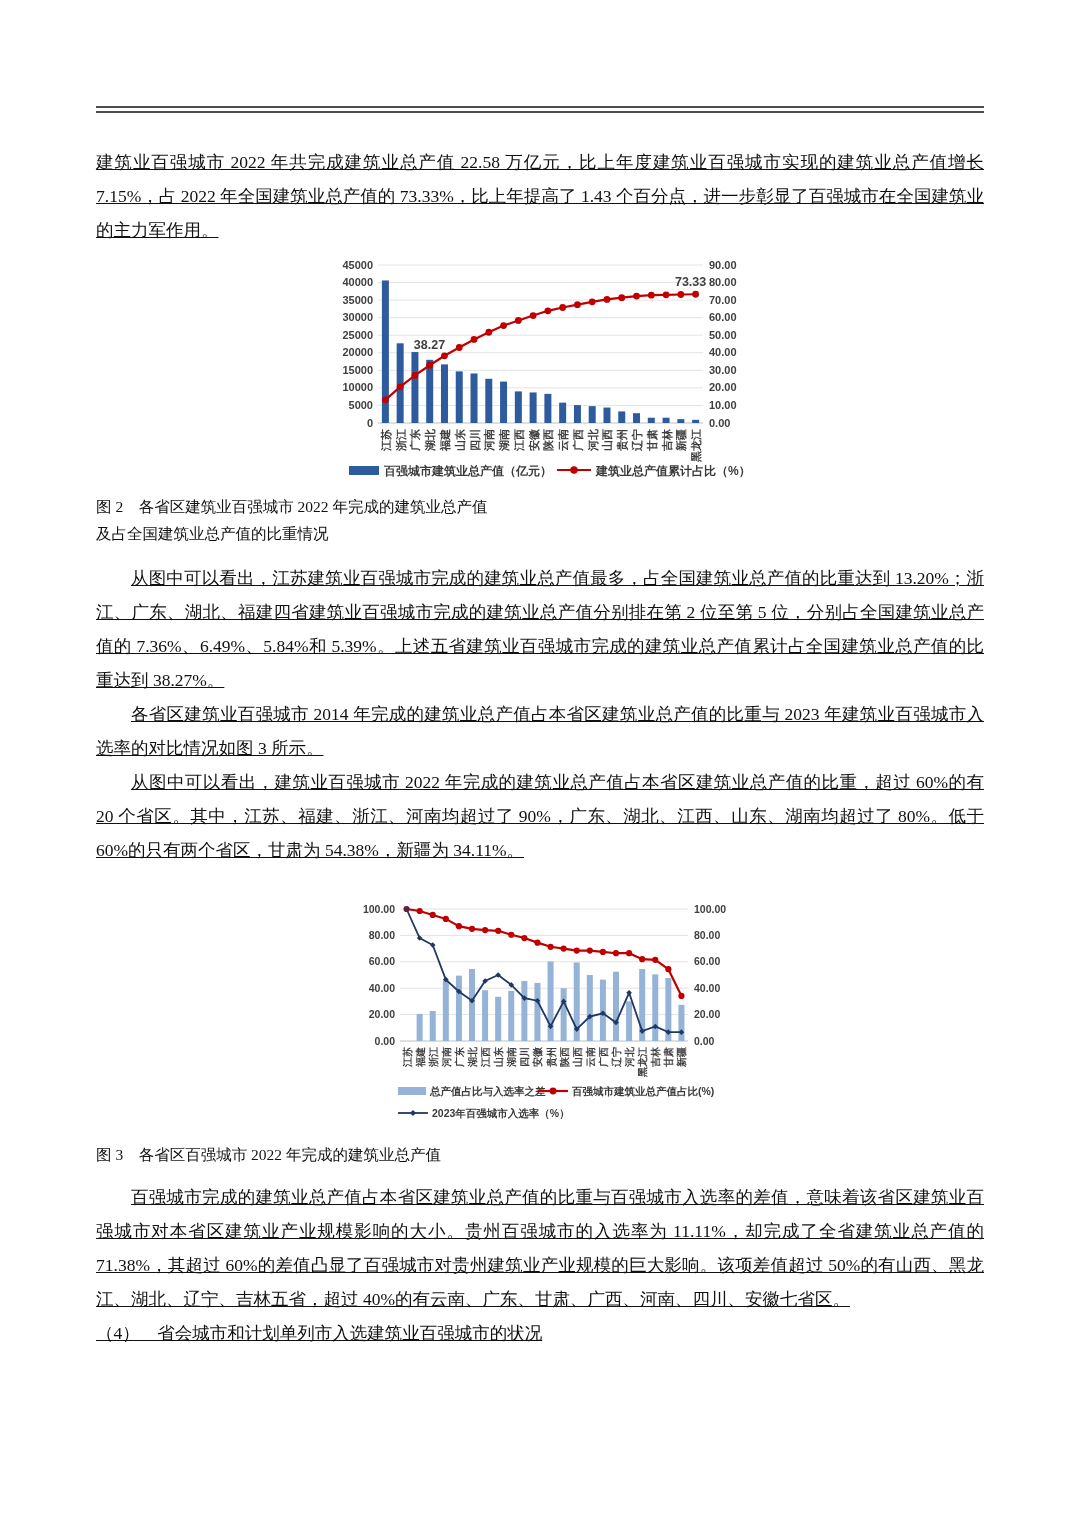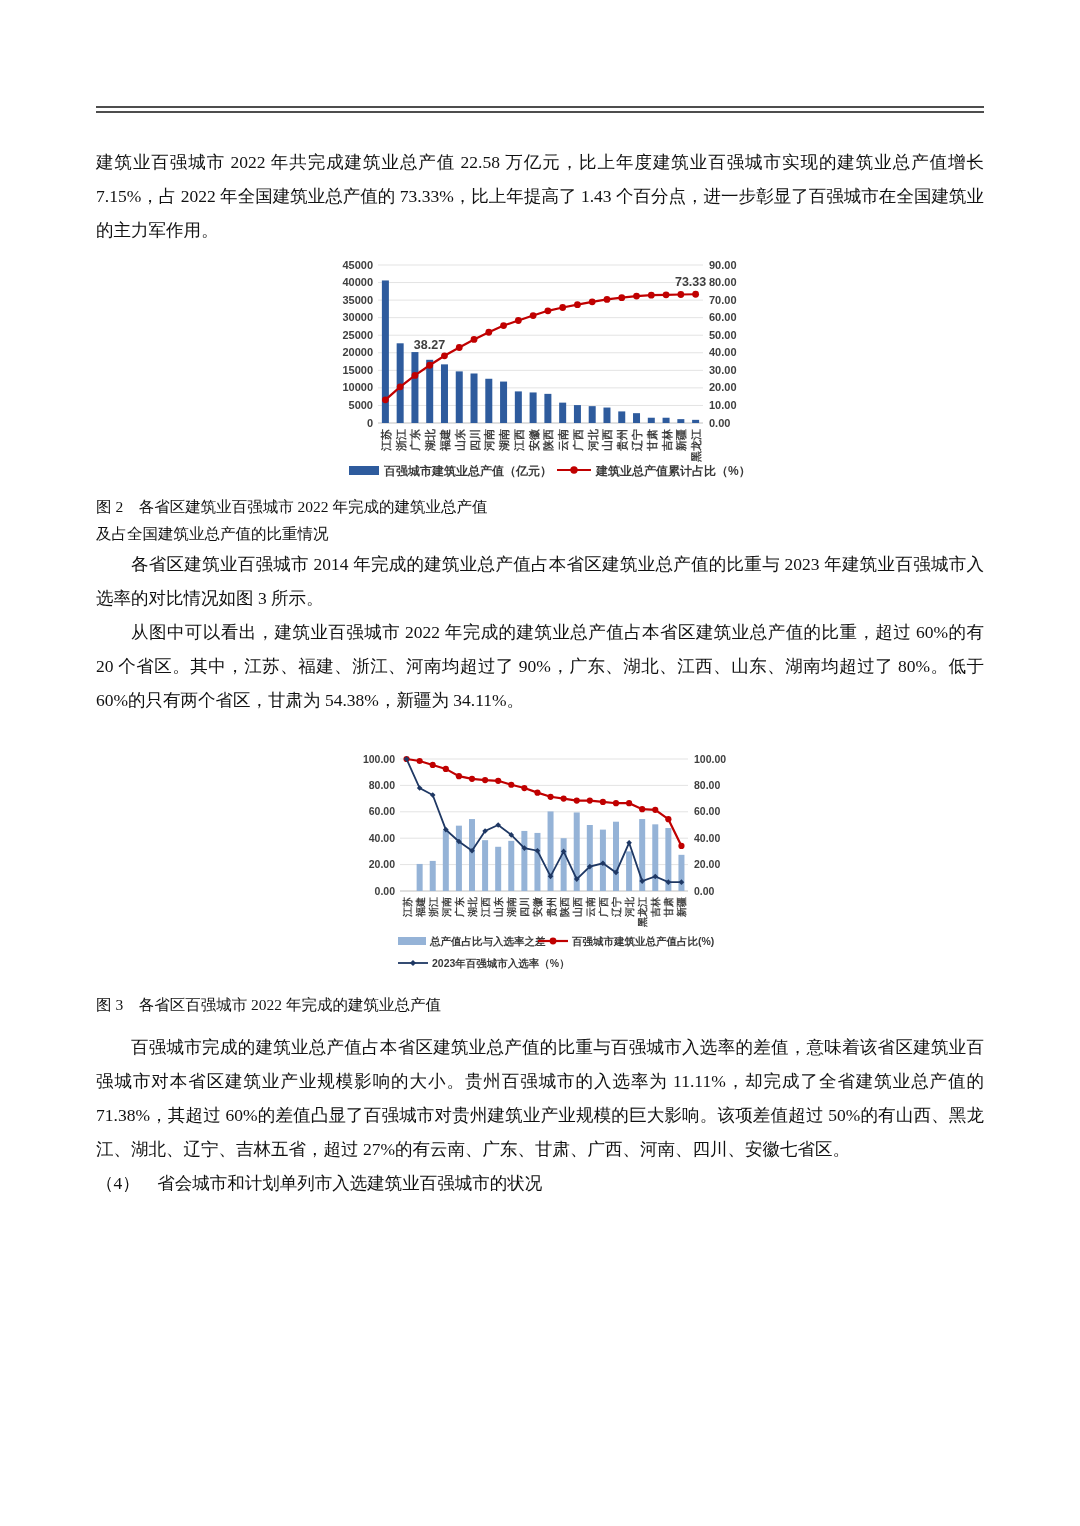--- a/index.html
+++ b/index.html
@@ -21,20 +21,21 @@
     height:3px;
     border-top:2px solid #4d4d4d;
     border-bottom:2px solid #4d4d4d;
   }
   .body-text{
     margin:0;
     font-size:17.5px;
     line-height:34px;
     text-align:justify;
     color:#111;
+    text-decoration:underline;
   }
   .indent{ text-indent:2em; }
   .first-para{ margin-top:32px; }
   .fig{ margin:0; }
   .chart1-wrap{ margin-left:237px; margin-top:8px; }
   .chart2-wrap{ margin-left:266px; margin-top:28px; }
   .caption{
     text-align:left;
     font-size:15.5px;
     line-height:27px;
@@ -161,20 +162,21 @@
             <circle cx="241" cy="215" r="3.6999999999999997" fill="#c00000"></circle>
             <text x="263" y="219.5" font-size="12" font-weight="600" fill="#3a3a3a">建筑业总产值累计占比（%）</text>
           </svg>
       </div>
       <figcaption class="caption">
         <div>图 2　各省区建筑业百强城市 2022 年完成的建筑业总产值</div>
         <div>及占全国建筑业总产值的比重情况</div>
       </figcaption>
     </figure>
 
+    <p class="body-text indent" style="margin-top:14px">从图中可以看出，江苏建筑业百强城市完成的建筑业总产值最多，占全国建筑业总产值的比重达到 13.20%；浙江、广东、湖北、福建四省建筑业百强城市完成的建筑业总产值分别排在第 2 位至第 5 位，分别占全国建筑业总产值的 7.36%、6.49%、5.84%和 5.39%。上述五省建筑业百强城市完成的建筑业总产值累计占全国建筑业总产值的比重达到 38.27%。</p>
 
 
     <p class="body-text indent">各省区建筑业百强城市 2014 年完成的建筑业总产值占本省区建筑业总产值的比重与 2023 年建筑业百强城市入选率的对比情况如图 3 所示。</p>
 
     <p class="body-text indent">从图中可以看出，建筑业百强城市 2022 年完成的建筑业总产值占本省区建筑业总产值的比重，超过 60%的有 20 个省区。其中，江苏、福建、浙江、河南均超过了 90%，广东、湖北、江西、山东、湖南均超过了 80%。低于 60%的只有两个省区，甘肃为 54.38%，新疆为 34.11%。</p>
 
     <figure class="fig">
       <div class="chart2-wrap">
         <svg id="chart-fig3" width="376" height="234">
             <text x="33" y="149.5" text-anchor="end" font-size="10.5" font-weight="700" fill="#3f3f3f">0.00</text>
@@ -292,19 +294,19 @@
             <line x1="36" y1="218" x2="66" y2="218" stroke="#1f3864" stroke-width="1.8"></line>
             <path d="M 51 214.9 L 54.1 218 L 51 221.1 L 47.9 218 Z" fill="#1f3864"></path>
             <text x="70" y="221.5" font-size="10.5" font-weight="600" fill="#3a3a3a">2023年百强城市入选率（%）</text>
           </svg>
       </div>
       <figcaption class="caption">
         <div>图 3　各省区百强城市 2022 年完成的建筑业总产值</div>
       </figcaption>
     </figure>
 
-    <p class="body-text indent" style="margin-top:12px">百强城市完成的建筑业总产值占本省区建筑业总产值的比重与百强城市入选率的差值，意味着该省区建筑业百强城市对本省区建筑业产业规模影响的大小。贵州百强城市的入选率为 11.11%，却完成了全省建筑业总产值的 71.38%，其超过 60%的差值凸显了百强城市对贵州建筑业产业规模的巨大影响。该项差值超过 50%的有山西、黑龙江、湖北、辽宁、吉林五省，超过 27%的有云南、广东、甘肃、广西、河南、四川、安徽七省区。</p>
+    <p class="body-text indent" style="margin-top:12px">百强城市完成的建筑业总产值占本省区建筑业总产值的比重与百强城市入选率的差值，意味着该省区建筑业百强城市对本省区建筑业产业规模影响的大小。贵州百强城市的入选率为 11.11%，却完成了全省建筑业总产值的 71.38%，其超过 60%的差值凸显了百强城市对贵州建筑业产业规模的巨大影响。该项差值超过 50%的有山西、黑龙江、湖北、辽宁、吉林五省，超过 40%的有云南、广东、甘肃、广西、河南、四川、安徽七省区。</p>
 
     <p class="body-text">（4）　省会城市和计划单列市入选建筑业百强城市的状况</p>
 
 
   </div>
 </div>
 
 </body></html>

